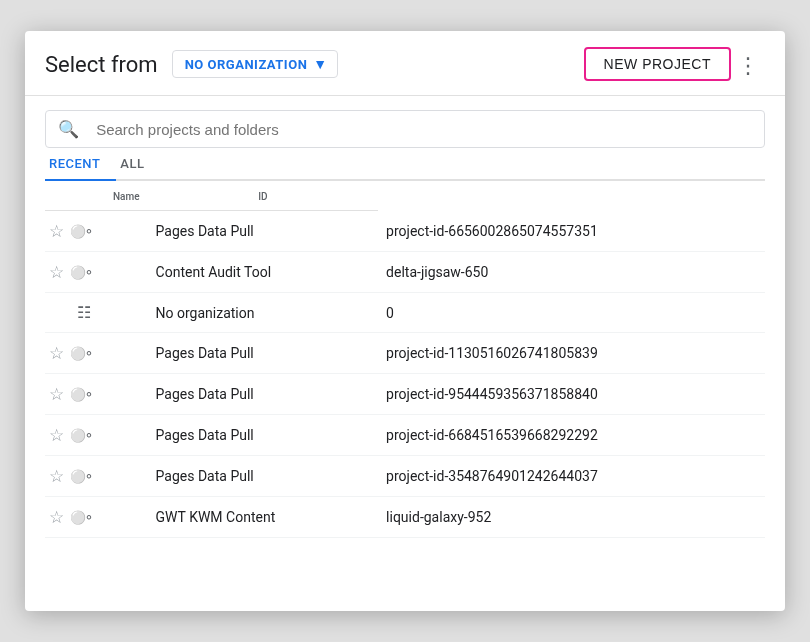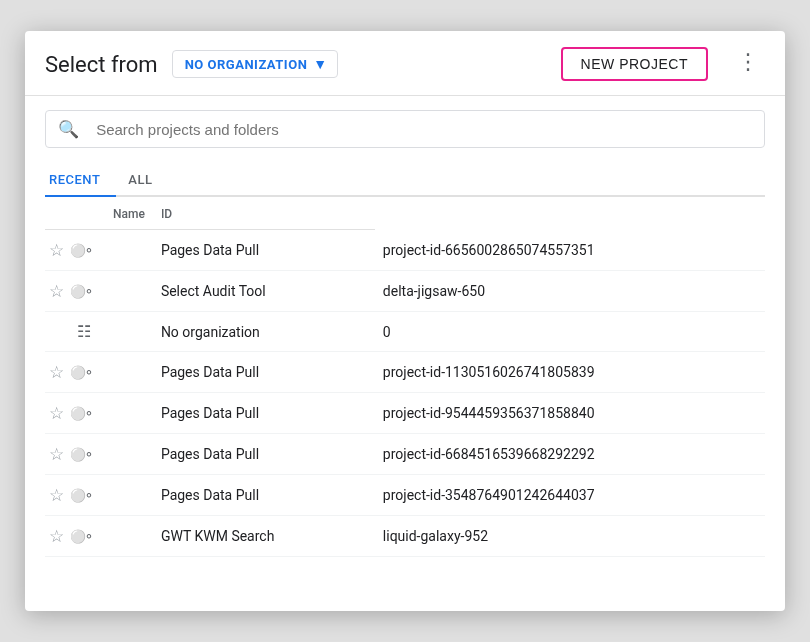--- a/index.html
+++ b/index.html
@@ -53,22 +53,22 @@
       font-weight: 700;
       color: #1a73e8;
       letter-spacing: 0.5px;
     }
     .dropdown-arrow {
       color: #1a73e8;
       font-size: 14px;
     }
     .header-right {
       display: flex;
-      align-items: flex-start;
-      gap: 23px;
+      align-items: flex-end;
+      gap: 0;
     }
     .new-project-btn {
       border: 2px solid #e91e8c;
       background: #fff;
       color: #202124;
       font-size: 14px;
       font-weight: 500;
       letter-spacing: 0.5px;
       padding: 7px 18px;
       border-radius: 4px;
@@ -100,22 +100,22 @@
       border: none;
       outline: none;
       font-size: 15px;
       color: #3c4043;
       width: 100%;
       background: transparent;
       margin-left: 9px;
     }
     .tabs {
       display: flex;
-      gap: 8px;
-      margin: 16px 20px 0 20px;
+      gap: 0;
+      margin: 0 20px 0 20px;
       border-bottom: 2px solid #e0e0e0;
     }
     .tab {
       font-size: 13px;
       font-weight: 500;
       color: #5f6368;
       padding: 8px 16px 8px 4px;
       cursor: pointer;
       border-bottom: 2px solid transparent;
       margin-bottom: -2px;
@@ -127,22 +127,22 @@
     }
     .table-container {
       margin: 0 20px;
       flex: 1;
     }
     .table {
       width: 100%;
       border-collapse: collapse;
     }
     .table thead tr th {
-      text-align: left;
-      font-size: 12px;
+      text-align: center;
+      font-size: 10px;
       font-weight: 500;
       color: #5f6368;
       padding: 10px 8px 8px 8px;
       border-bottom: 1px solid #e0e0e0;
     }
     .table thead tr th.col-name { padding-left: 68px; }
     .table tbody tr {
       border-bottom: 1px solid #f1f3f4;
     }
     .table tbody tr td {
@@ -252,21 +252,21 @@
             <td style="font-weight: 400;">Pages Data Pull</td>
             <td class="col-id">project-id-6656002865074557351</td>
           </tr>
           <tr>
             <td style="width: 60px; padding-left: 4px;">
               <div class="row-icons">
                 <span class="star-icon">☆</span>
                 <span class="project-icon" style="font-size: 13px; letter-spacing: -3px;">⚪⚬</span>
               </div>
             </td>
-            <td style="font-weight: 400;">Select Audit Tool</td>
+            <td style="font-weight: 400;">Content Audit Tool</td>
             <td class="col-id">delta-jigsaw-650</td>
           </tr>
           <tr>
             <td style="width: 60px; padding-left: 4px;">
               <div class="row-icons">
                 <span style="width: 22px; display: inline-block;"></span>
                 <span class="grid-icon" style="font-size: 16px;">☷</span>
               </div>
             </td>
             <td style="font-weight: 400;">No organization</td>
@@ -312,20 +312,20 @@
             <td style="font-weight: 400;">Pages Data Pull</td>
             <td class="col-id">project-id-3548764901242644037</td>
           </tr>
           <tr>
             <td style="width: 60px; padding-left: 4px;">
               <div class="row-icons">
                 <span class="star-icon">☆</span>
                 <span class="project-icon" style="font-size: 13px; letter-spacing: -3px;">⚪⚬</span>
               </div>
             </td>
-            <td style="font-weight: 400;">GWT KWM Search</td>
+            <td style="font-weight: 400;">GWT KWM Content</td>
             <td class="col-id">liquid-galaxy-952</td>
           </tr>
         </tbody>
     </table>
   </div>
 
 </div>
 
 </body></html>

